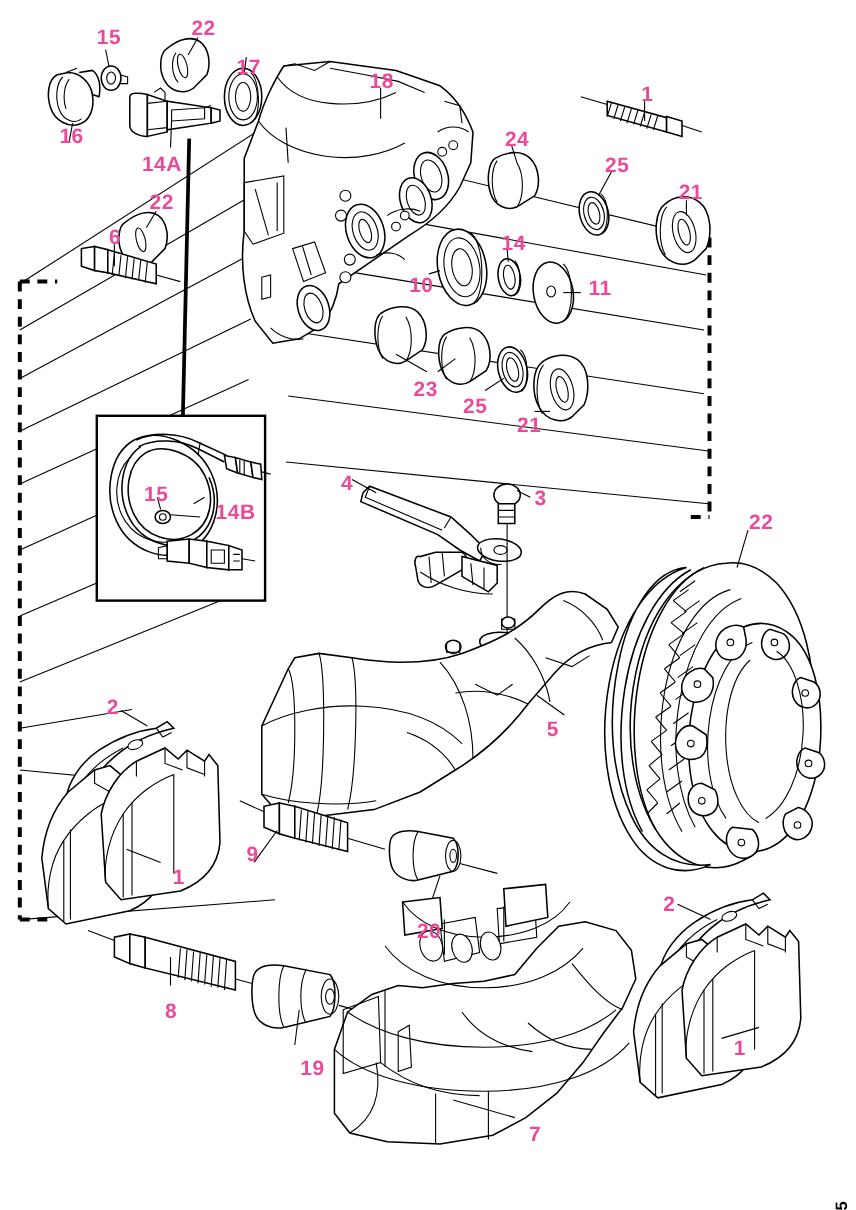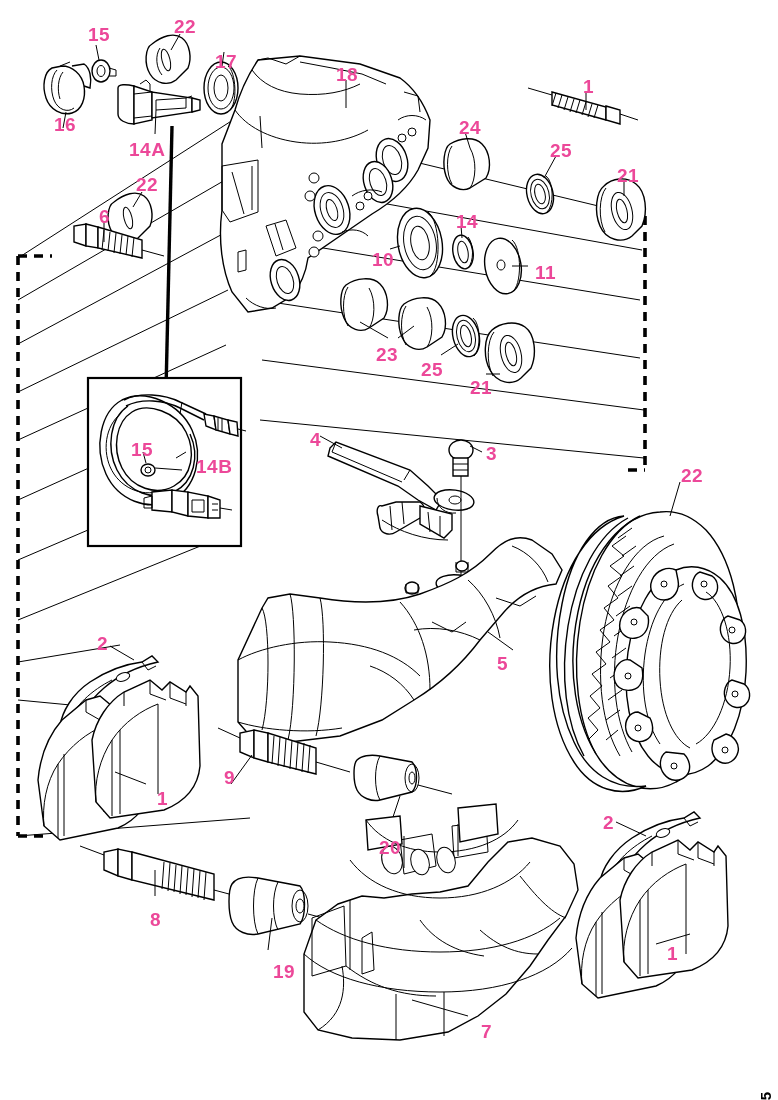--- a/index.html
+++ b/index.html
@@ -573,21 +573,21 @@
   <div class="lbl" style="left:583px;top:77px">1</div>
   <div class="lbl" style="left:54px;top:115px">16</div>
   <div class="lbl" style="left:129px;top:140px">14A</div>
   <div class="lbl" style="left:459px;top:118px">24</div>
   <div class="lbl" style="left:550px;top:141px">25</div>
   <div class="lbl" style="left:617px;top:166px">21</div>
   <div class="lbl" style="left:136px;top:175px">22</div>
   <div class="lbl" style="left:99px;top:207px">6</div>
   <div class="lbl" style="left:456px;top:212px">14</div>
   <div class="lbl" style="left:372px;top:250px">10</div>
-  <div class="lbl" style="left:535px;top:263px">11</div>
+  <div class="lbl" style="left:535px;top:253px">11</div>
   <div class="lbl" style="left:376px;top:345px">23</div>
   <div class="lbl" style="left:421px;top:360px">25</div>
   <div class="lbl" style="left:470px;top:378px">21</div>
   <div class="lbl" style="left:131px;top:440px">15</div>
   <div class="lbl" style="left:196px;top:457px">14B</div>
   <div class="lbl" style="left:310px;top:430px">4</div>
   <div class="lbl" style="left:486px;top:444px">3</div>
   <div class="lbl" style="left:681px;top:466px">22</div>
   <div class="lbl" style="left:497px;top:654px">5</div>
   <div class="lbl" style="left:97px;top:634px">2</div>

